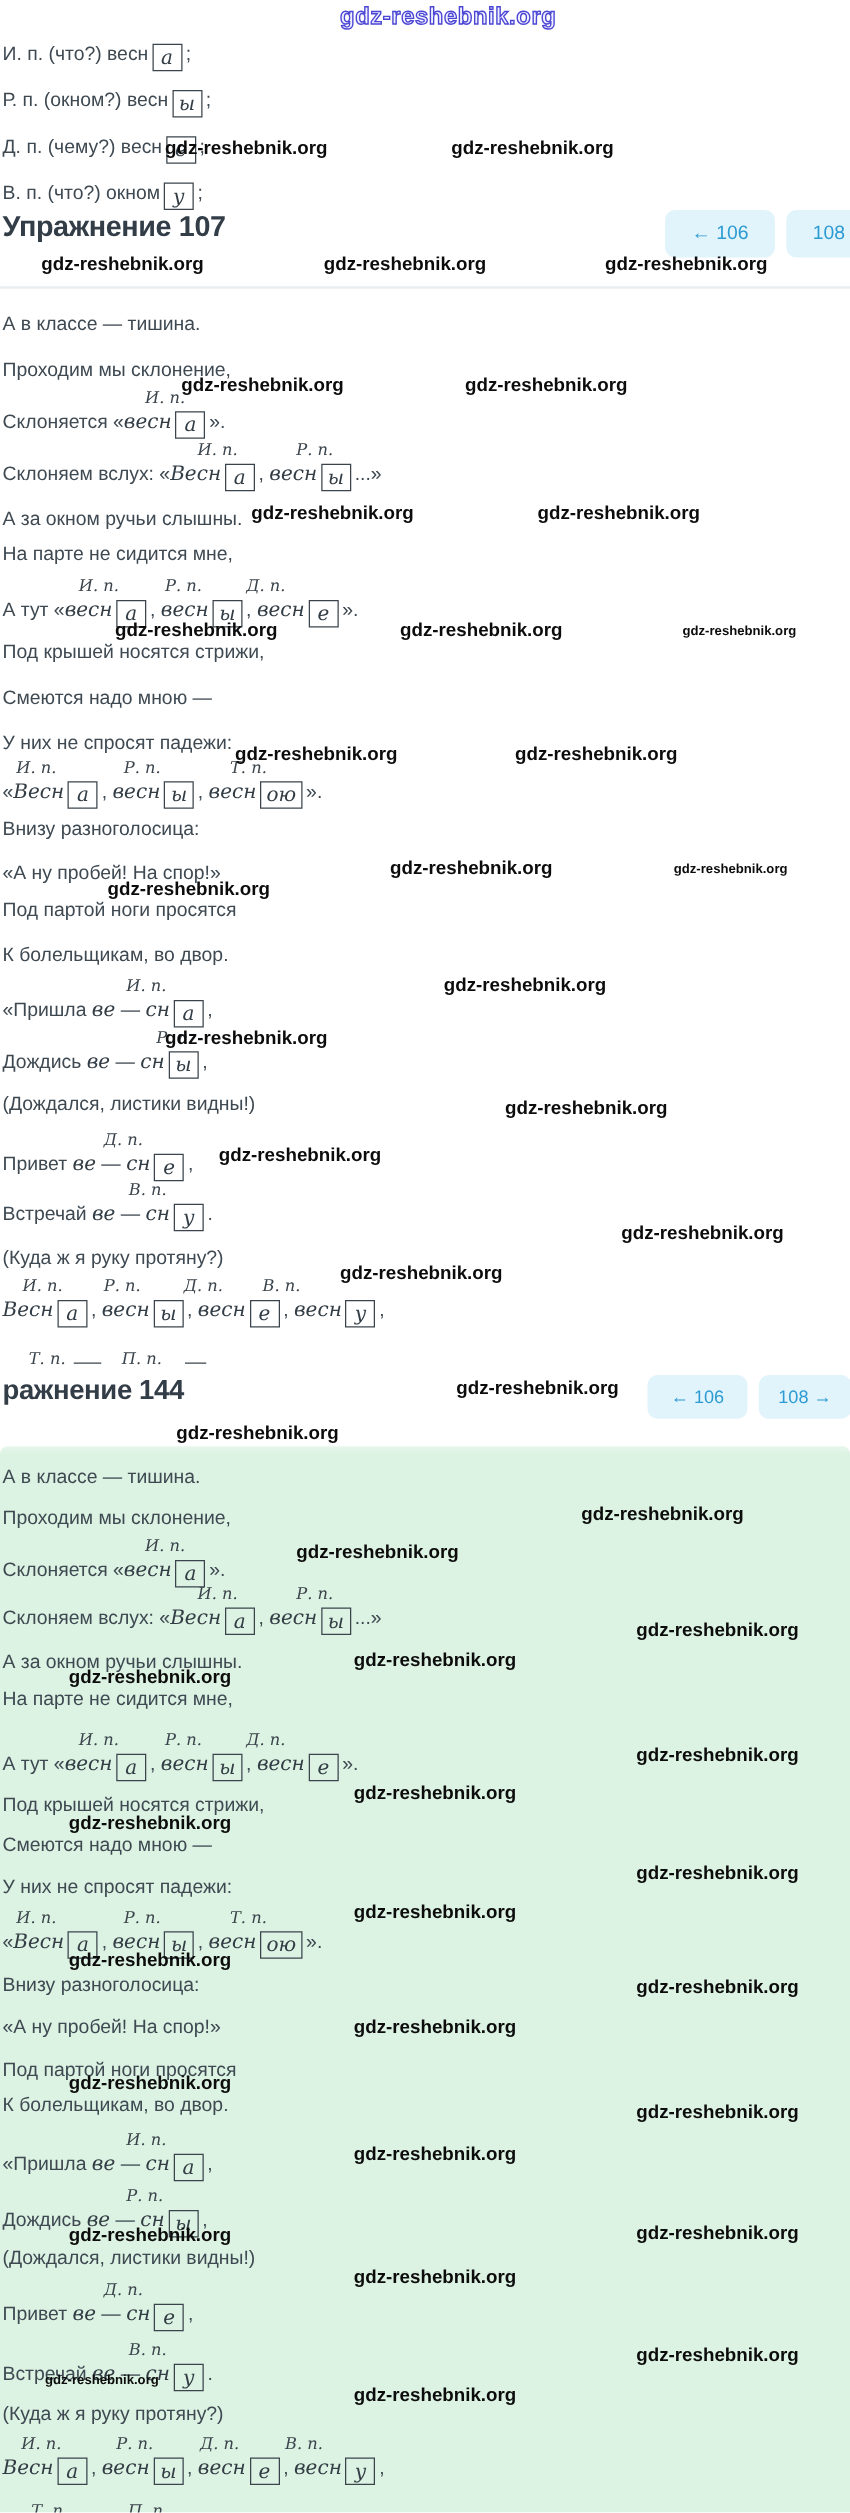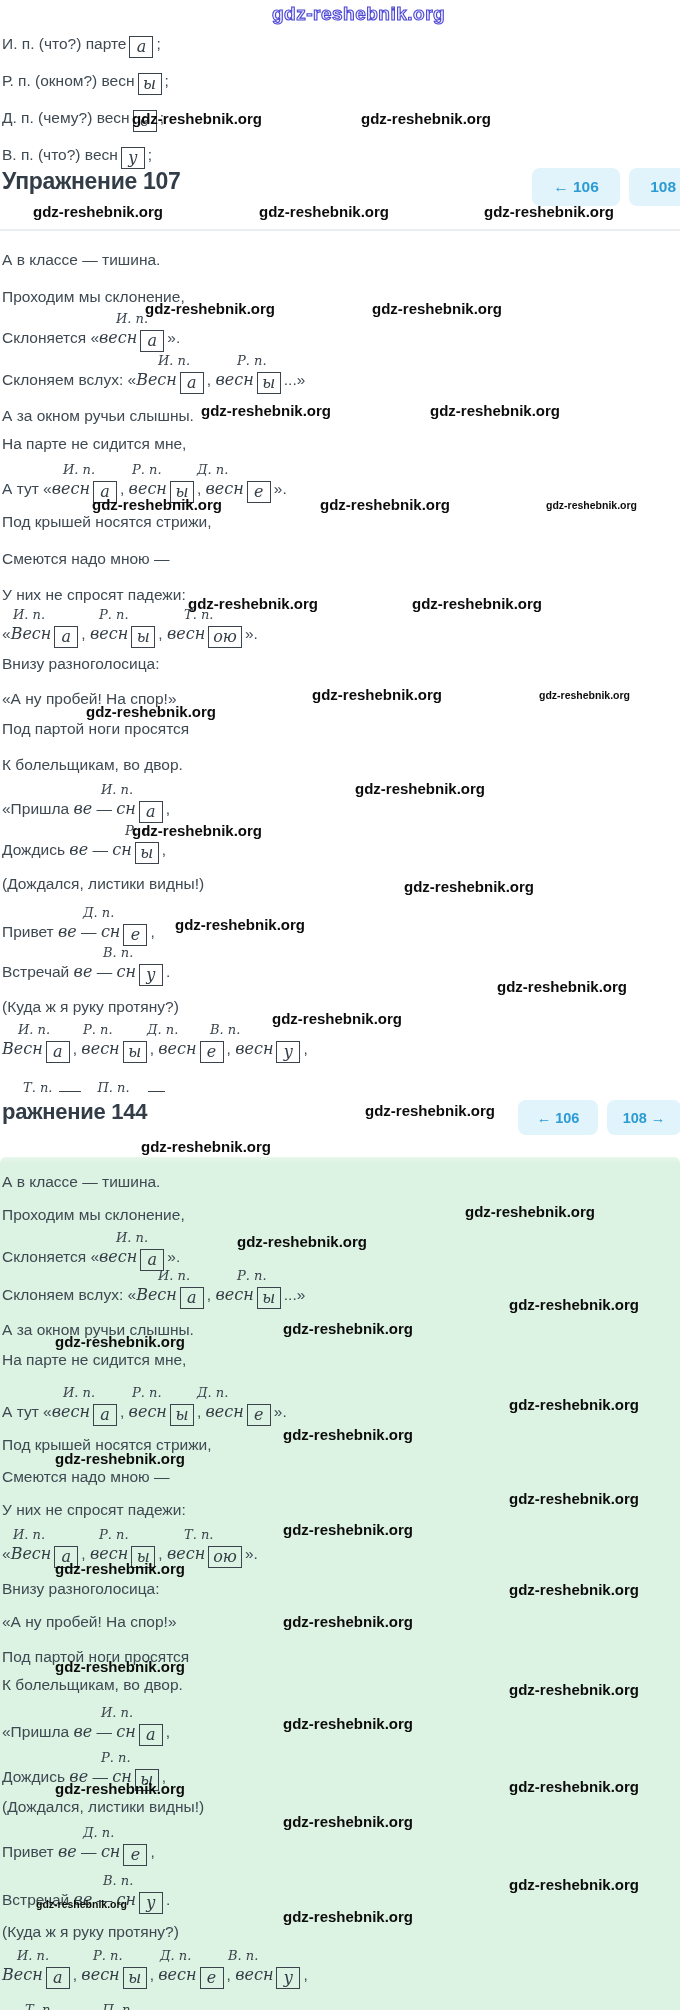--- a/index.html
+++ b/index.html
@@ -29,21 +29,21 @@
   .wm{position:absolute;color:var(--wm);font-family:"Liberation Sans",sans-serif;white-space:nowrap;}
   .wm-md{font-size:15px;font-weight:700;}
   .wm-sm{font-size:10.5px;font-weight:700;}
   .wm-outline{font-size:19px;font-weight:800;letter-spacing:0.5px;color:#f0efff;
     -webkit-text-stroke:1.1px var(--outline);text-stroke:1.1px var(--outline);}
 
   .hdr-title{position:absolute;left:2px;font-weight:800;color:#323d47;letter-spacing:-0.3px;}
   #hdr1-title{top:168px;font-size:23px;}
   #hdr2-title{top:1099px;font-size:22px;}
   .nav-btn{position:absolute;display:flex;align-items:center;justify-content:center;
-    background:var(--btn-bg);border-radius:8px;color:var(--accent);font-weight:700;cursor:pointer;border:none;}
+    background:var(--btn-bg);border-radius:8px;color:var(--accent);font-weight:400;cursor:pointer;border:none;}
   #h1-prev{left:532px;top:168px;width:88px;height:38px;font-size:15.5px;}
   #h1-next{left:629px;top:168px;width:88px;height:38px;font-size:15.5px;}
   #h2-prev{left:518px;top:1100px;width:80px;height:35px;font-size:14.5px;}
   #h2-next{left:607px;top:1100px;width:74px;height:35px;font-size:14.5px;}
 </style>
 </head>
 <body>
 
 <div id="page">
   <div class="green-panel"></div>
@@ -51,24 +51,24 @@
 
   <div class="hdr-title" id="hdr1-title">Упражнение 107</div>
   <button class="nav-btn" id="h1-prev">← 106</button>
   <button class="nav-btn" id="h1-next">108 →</button>
 
   <div class="hdr-title" id="hdr2-title">ражнение 144</div>
   <button class="nav-btn" id="h2-prev">← 106</button>
   <button class="nav-btn" id="h2-next">108 →</button>
 
   <div id="lines-root">
-      <div class="line" style="top: 32px;"><span class="seg-t">И. п. (что?) парте</span><span class="seg-b">а</span><span class="seg-t">;</span></div>
+      <div class="line" style="top: 32px;"><span class="seg-t">И. п. (что?) весн</span><span class="seg-b">а</span><span class="seg-t">;</span></div>
       <div class="line" style="top: 69px;"><span class="seg-t">Р. п. (окном?) весн</span><span class="seg-b">ы</span><span class="seg-t">;</span></div>
       <div class="line" style="top: 106px;"><span class="seg-t">Д. п. (чему?) весн</span><span class="seg-b">е</span><span class="seg-t">;</span></div>
-      <div class="line" style="top: 143px;"><span class="seg-t">В. п. (что?) весн</span><span class="seg-b">у</span><span class="seg-t">;</span></div>
+      <div class="line" style="top: 143px;"><span class="seg-t">В. п. (что?) окном</span><span class="seg-b">у</span><span class="seg-t">;</span></div>
       <div class="line" style="top: 248px;"><span class="seg-t">А в классе — тишина.</span></div>
       <div class="line" style="top: 285px;"><span class="seg-t">Проходим мы склонение,</span></div>
       <div class="line" style="top: 326px;"><span class="lab" style="left: 114px;">И. п.</span><span class="seg-t">Склоняется «</span><span class="seg-i">весн</span><span class="seg-b">а</span><span class="seg-t">».</span></div>
       <div class="line" style="top: 368px;"><span class="lab" style="left: 156px;">И. п.</span><span class="lab" style="left: 235px;">Р. п.</span><span class="seg-t">Склоняем вслух: «</span><span class="seg-i">Весн</span><span class="seg-b">а</span><span class="seg-t">, </span><span class="seg-i">весн</span><span class="seg-b">ы</span><span class="seg-t">...»</span></div>
       <div class="line" style="top: 404px;"><span class="seg-t">А за окном ручьи слышны.</span></div>
       <div class="line" style="top: 432px;"><span class="seg-t">На парте не сидится мне,</span></div>
       <div class="line" style="top: 477px;"><span class="lab" style="left: 61px;">И. п.</span><span class="lab" style="left: 130px;">Р. п.</span><span class="lab" style="left: 195px;">Д. п.</span><span class="seg-t">А тут «</span><span class="seg-i">весн</span><span class="seg-b">а</span><span class="seg-t">, </span><span class="seg-i">весн</span><span class="seg-b">ы</span><span class="seg-t">, </span><span class="seg-i">весн</span><span class="seg-b">е</span><span class="seg-t">».</span></div>
       <div class="line" style="top: 510px;"><span class="seg-t">Под крышей носятся стрижи,</span></div>
       <div class="line" style="top: 547px;"><span class="seg-t">Смеются надо мною —</span></div>
       <div class="line" style="top: 583px;"><span class="seg-t">У них не спросят падежи:</span></div>

